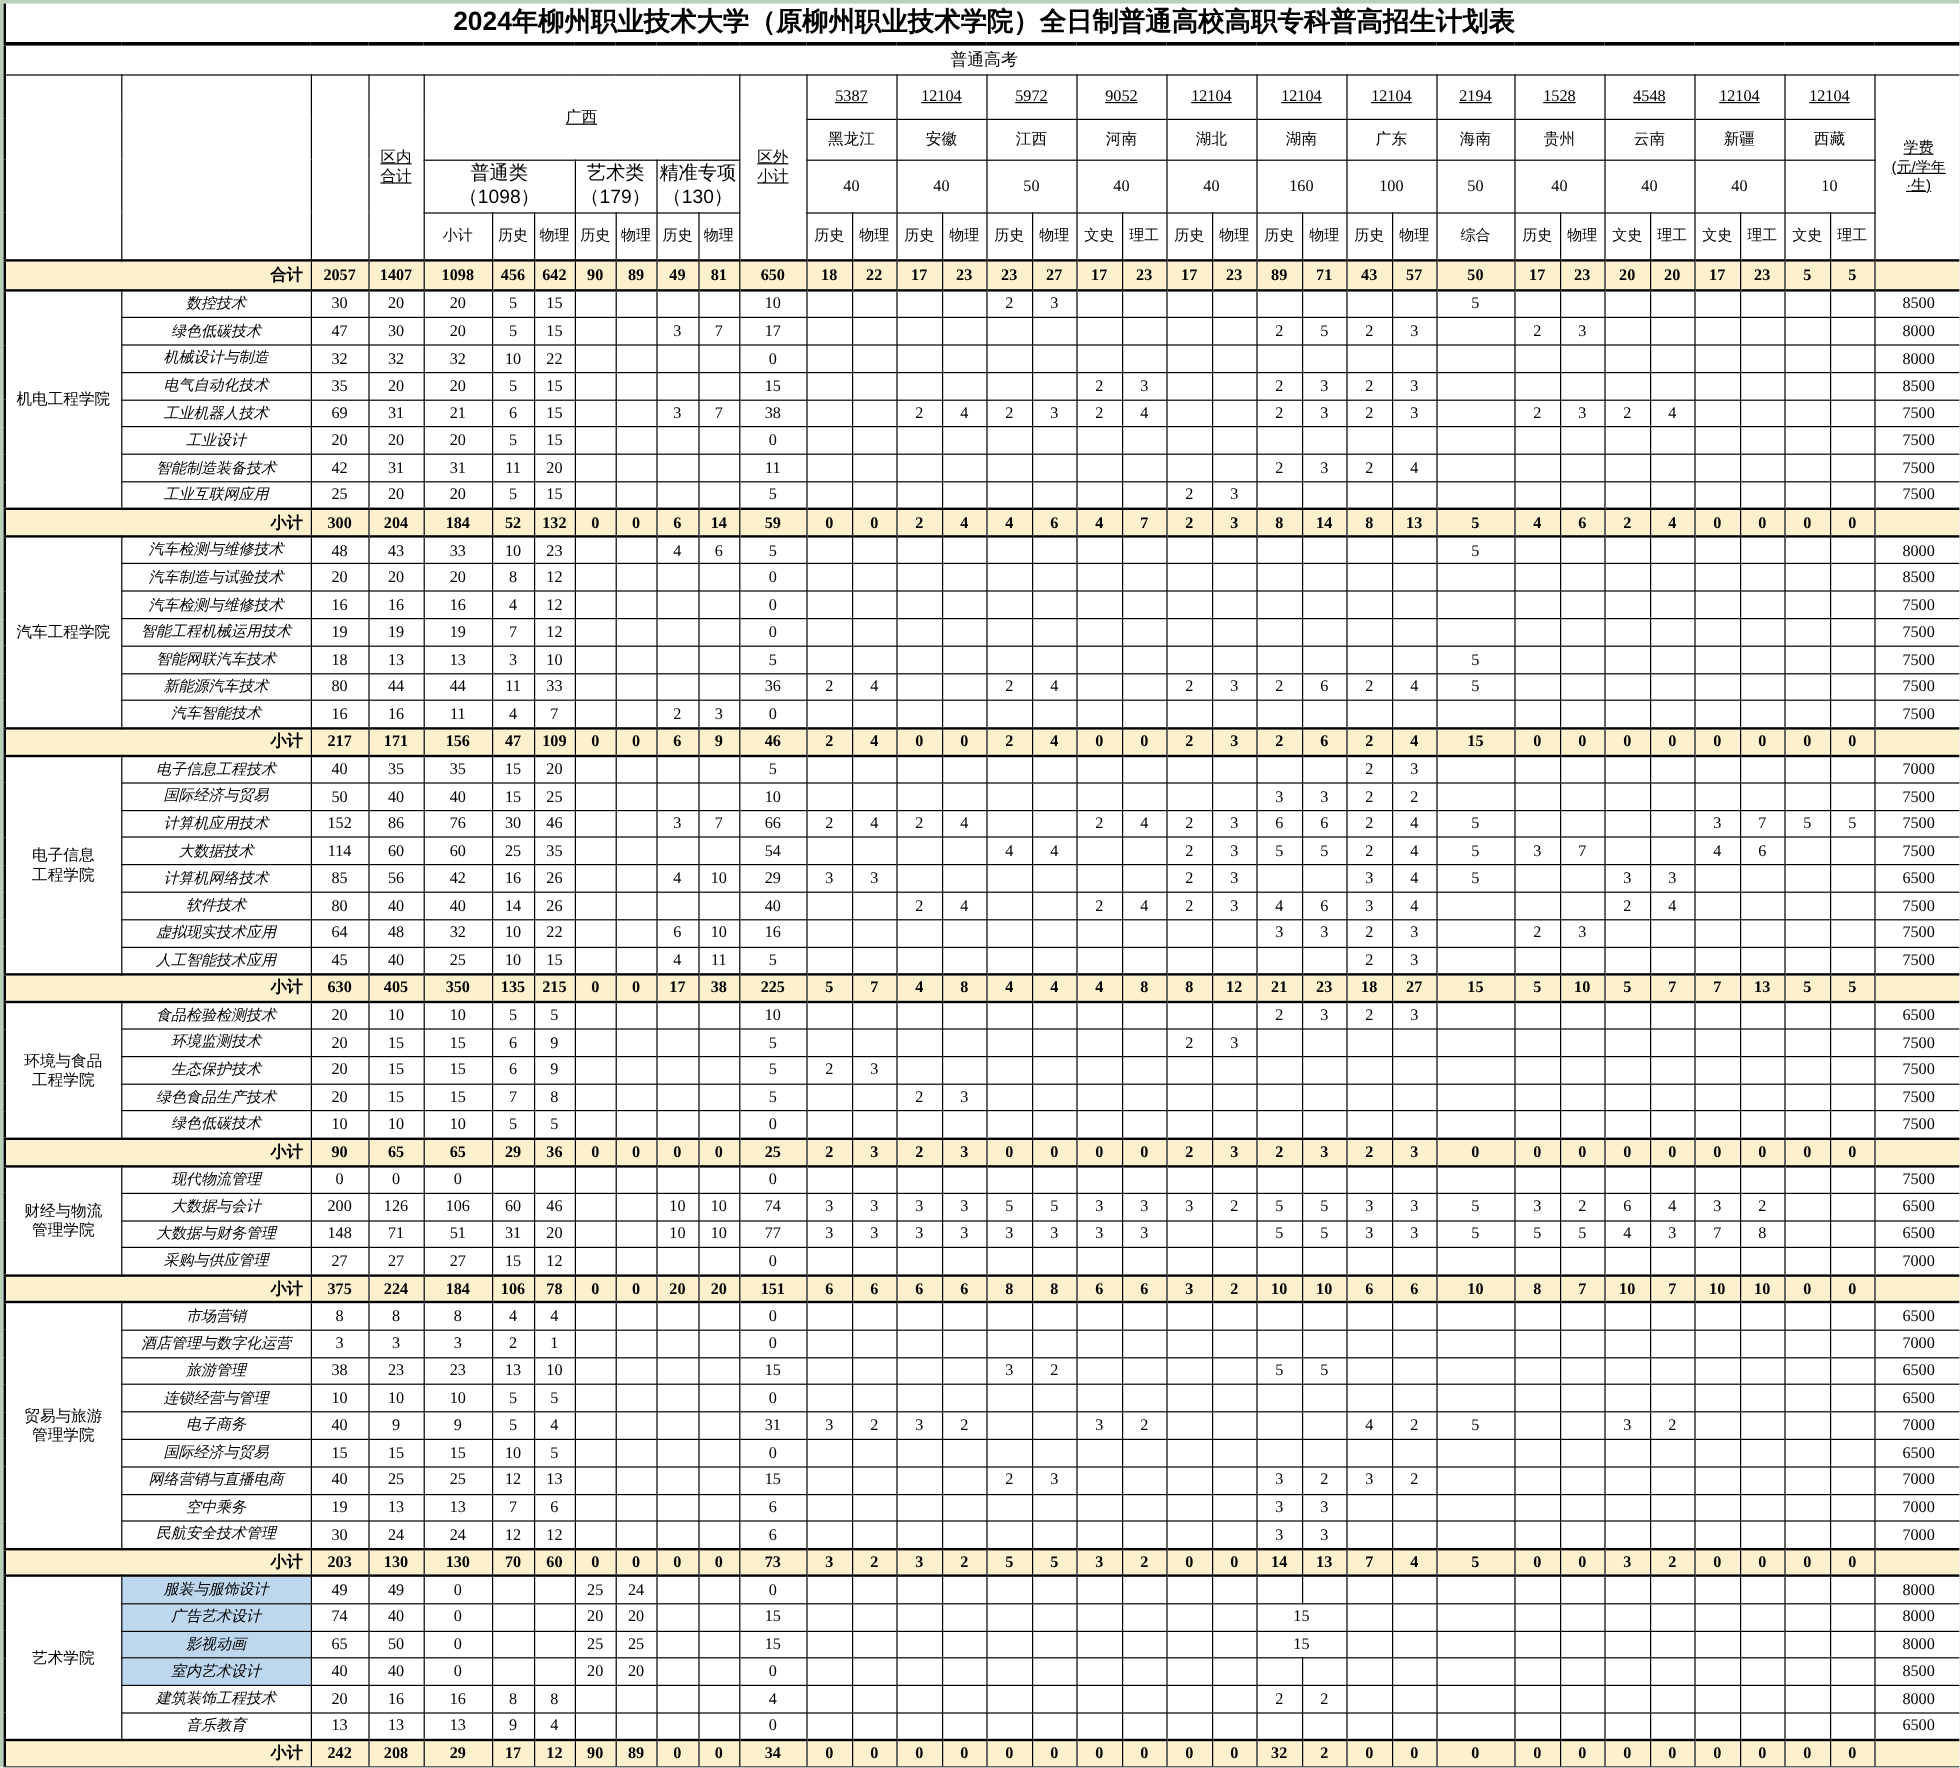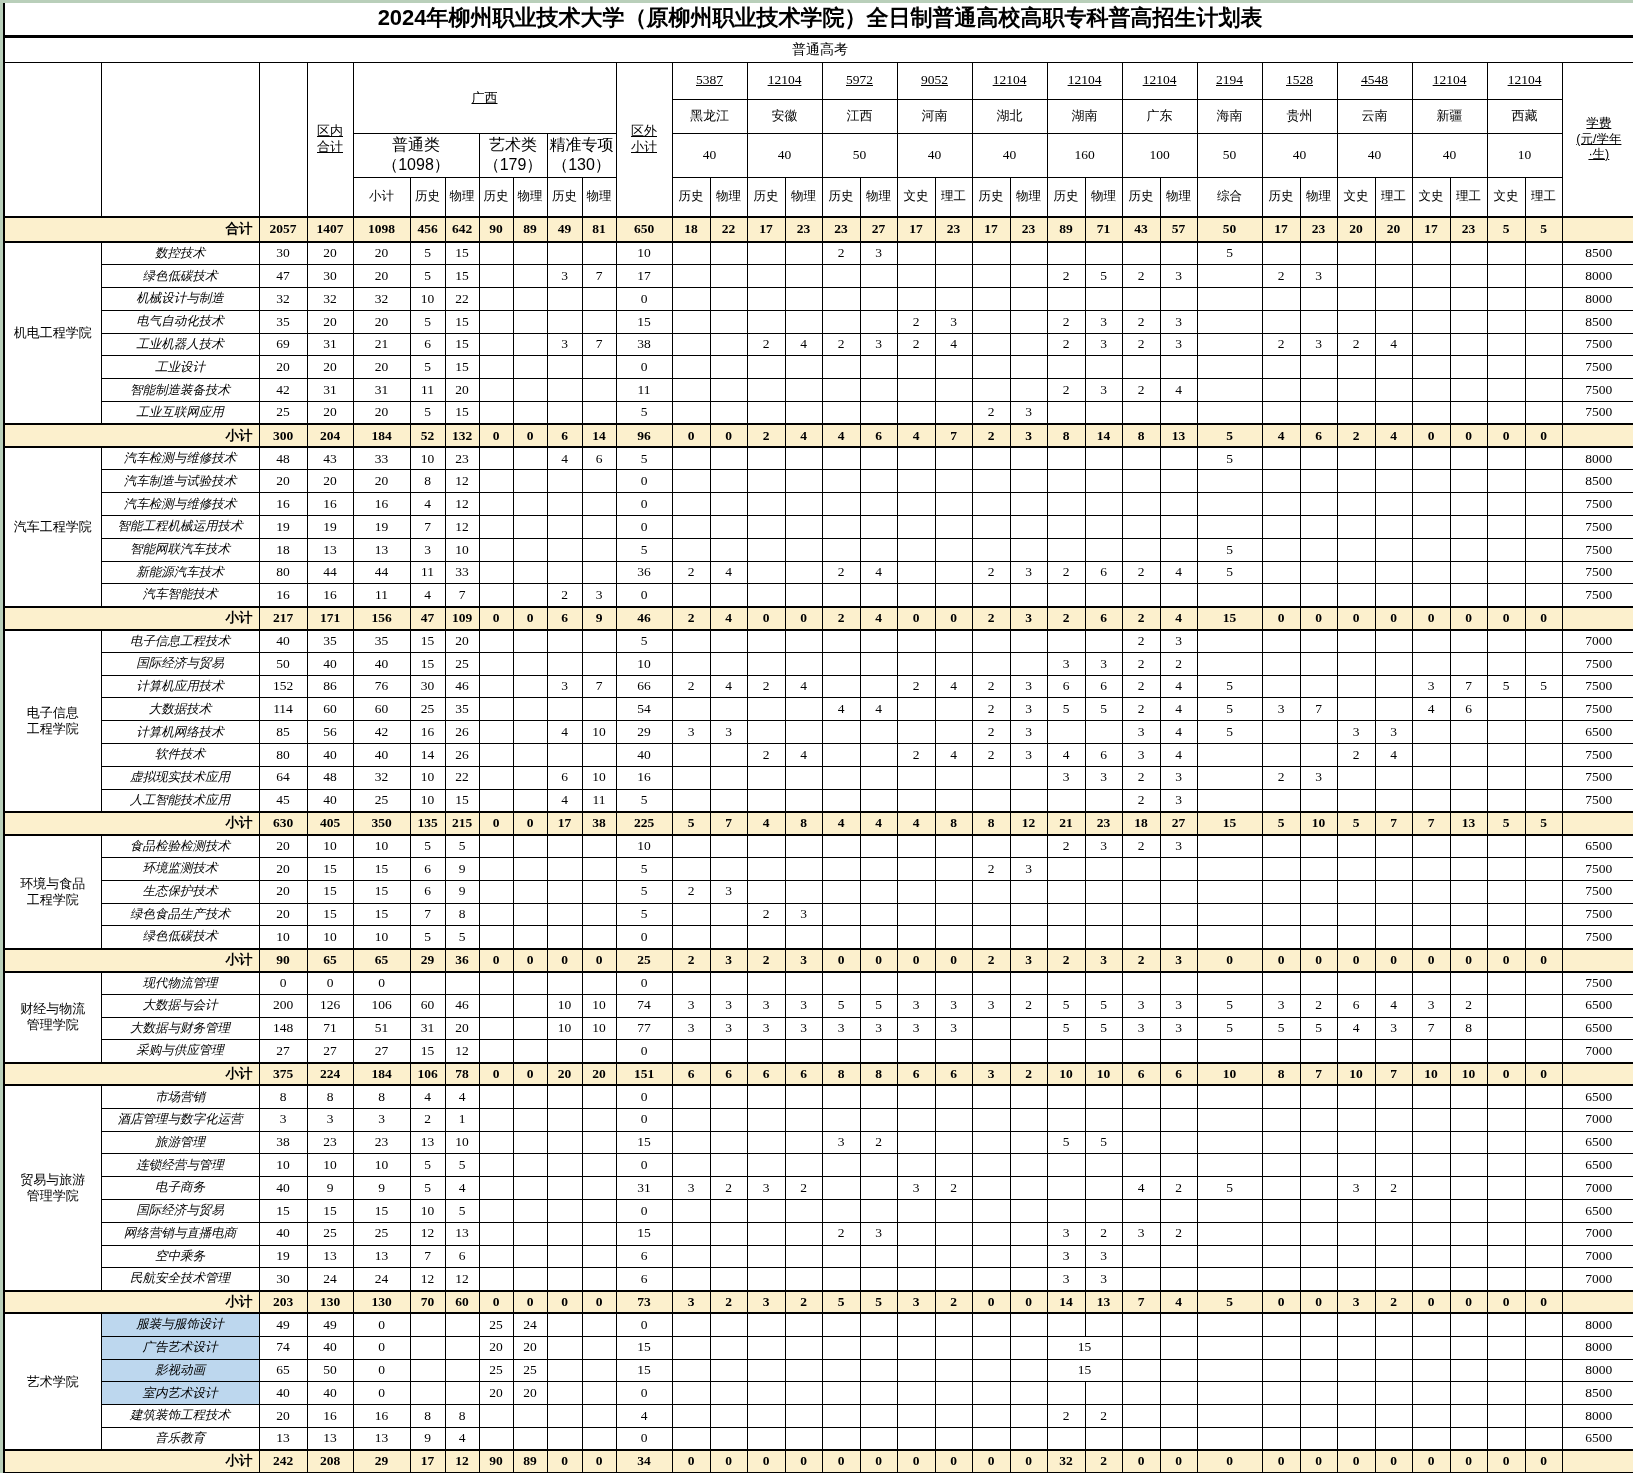--- a/index.html
+++ b/index.html
@@ -515,21 +515,21 @@
           <td class="rowlabel" colspan="2">小计</td>
           <td class="num">300</td>
           <td class="num">204</td>
           <td class="num">184</td>
           <td class="num">52</td>
           <td class="num">132</td>
           <td class="num">0</td>
           <td class="num">0</td>
           <td class="num">6</td>
           <td class="num">14</td>
-          <td class="num">96</td>
+          <td class="num">59</td>
           <td class="num">0</td>
           <td class="num">0</td>
           <td class="num">2</td>
           <td class="num">4</td>
           <td class="num">4</td>
           <td class="num">6</td>
           <td class="num">4</td>
           <td class="num">7</td>
           <td class="num">2</td>
           <td class="num">3</td>

